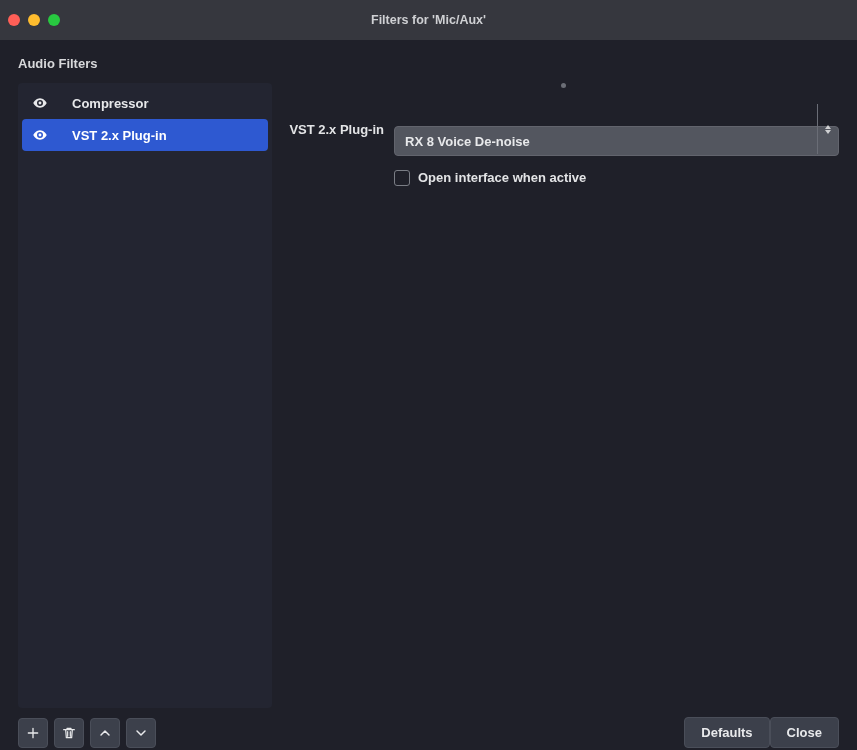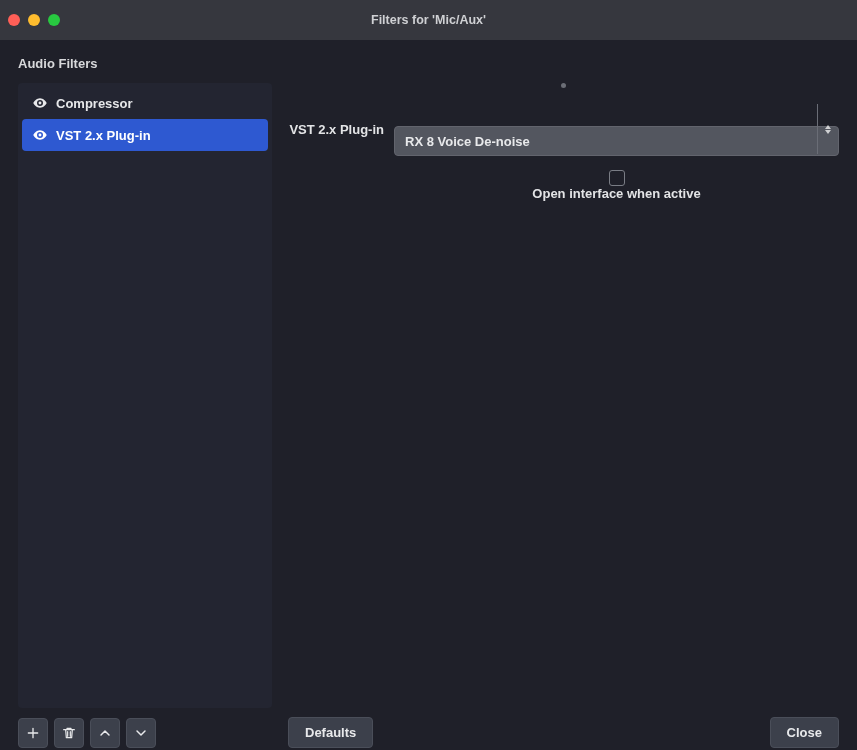--- a/index.html
+++ b/index.html
@@ -70,21 +70,21 @@
     .filter-list {
       background: #232531;
       border-radius: 4px;
       flex: 1 1 auto;
       overflow-y: auto;
       padding: 4px;
     }
     .filter-item {
       display: flex;
       align-items: center;
-      gap: 8px;
+      gap: 24px;
       padding: 8px 10px;
       border-radius: 4px;
       color: #e7e8ea;
       font-size: 13px;
       cursor: default;
     }
     .filter-item.selected {
       background: #2e59d1;
       color: #ffffff;
     }
@@ -161,37 +161,36 @@
     .caret-up, .caret-down {
       width: 0; height: 0;
       border-left: 3.5px solid transparent;
       border-right: 3.5px solid transparent;
     }
     .caret-up   { border-bottom: 4px solid #d0d1d3; }
     .caret-down { border-top: 4px solid #d0d1d3; }
 
     .checkbox-row {
       display: flex;
-      align-items: center;
-      gap: 0;
+      align-items: flex-start;
+      gap: 8px;
       margin-left: 106px;
-      flex-direction: column;
     }
     .checkbox-box {
       width: 16px; height: 16px;
       border: 1px solid #7a7d85;
       border-radius: 3px;
       background: transparent;
     }
     .checkbox-label { font-size: 13px; color: #e3e4e6; }
 
     .footer-row {
       display: flex;
       align-items: center;
-      justify-content: space-between;
+      justify-content: flex-end;
       margin-top: auto;
     }
     .text-btn {
       background: #3c404b;
       border: 1px solid #4a4e59;
       border-radius: 4px;
       padding: 7px 16px;
       font-size: 13px;
       color: #e8e9eb;
       cursor: default;

